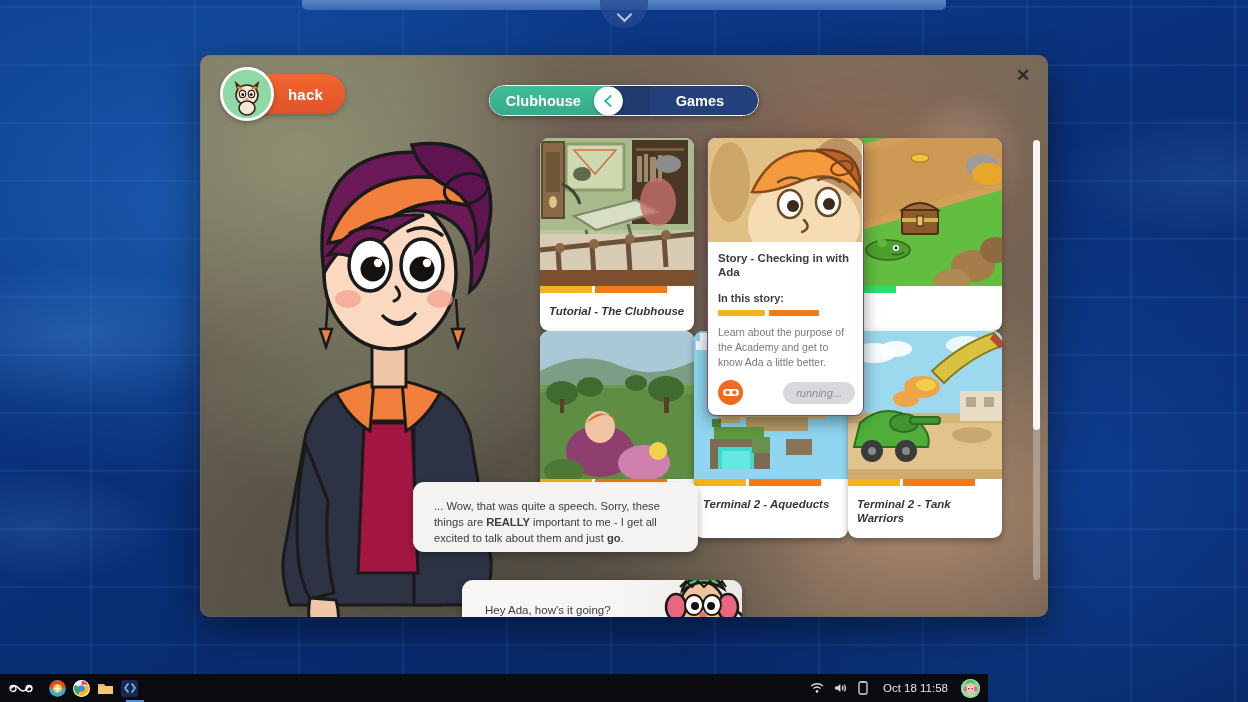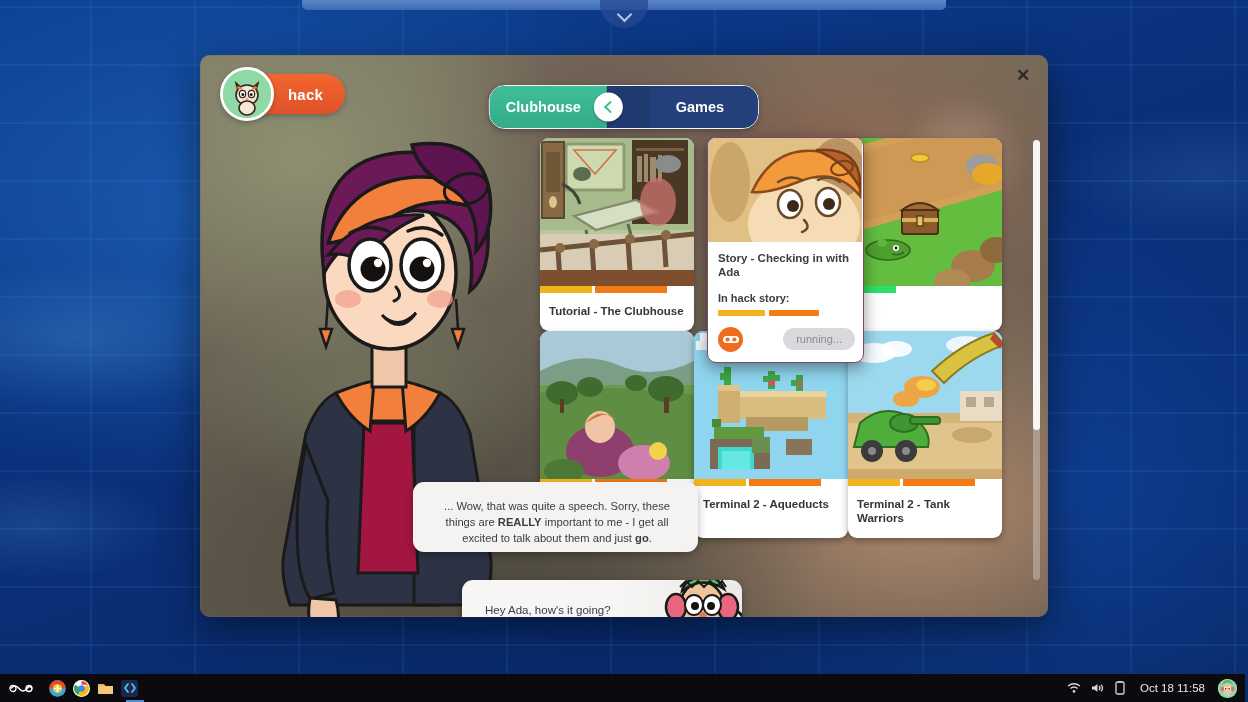--- a/index.html
+++ b/index.html
@@ -100,21 +100,21 @@
   .cat-avatar{
     width:54px; height:54px; border-radius:50%;
     background:#8fd9a6; border:3px solid #fff; position:relative; z-index:2;
     overflow:hidden; box-shadow:0 2px 5px rgba(0,0,0,.25);
   }
   .cat-avatar svg{ display:block; }
 
   
   #breadcrumb{
     position:absolute; left:50%; transform:translateX(-50%); top:30px; z-index:30;
-    display:flex; align-items:center; height:44px;
+    display:flex; align-items:center; height:31px;
     background:#1f3a6e; border-radius:16px; border:1.5px solid #f2f4f8;
     box-shadow:0 2px 6px rgba(0,0,0,.3);
     gap:43px;
   }
   .crumb{ font-size:14.5px; font-weight:700; color:#fff; display:flex; align-items:center; height:100%; }
   .crumb.parent{
     background:linear-gradient(180deg,#3fbf96,#35ab89);
     border-radius:15px 0 0 15px; padding:0 26px 0 16px;
   }
   .crumb.current{ background:#24407a; border-radius:0 15px 15px 0; padding:0 34px 0 26px; }
@@ -126,21 +126,21 @@
   }
   .chev-l{ width:9px;height:9px;border-left:2.6px solid #2fc28a;border-bottom:2.6px solid #2fc28a;transform:rotate(45deg);margin-left:3px;}
 
   
   #ada{ position:absolute; left:24px; top:38px; width:330px; height:524px; z-index:12; pointer-events:none;}
 
   
   #card-grid{
     position:absolute; left:340px; top:83px; width:500px; height:440px; z-index:15;
   }
-  .grid-inner{ display:flex; flex-wrap:wrap; gap:0; width:485px; }
+  .grid-inner{ display:flex; flex-wrap:wrap; gap:0; width:485px;font-style:italic; }
   .card{
     width:154px; background:#fff; border-radius:9px; overflow:hidden;
     box-shadow:0 3px 7px rgba(0,0,0,.32); position:relative; cursor:pointer;
   }
   .card-thumb{ height:148px; position:relative; overflow:hidden; }
   .bars{ display:flex; gap:3px; padding:0; height:7px; }
   .bar{ height:7px; }
   .card-title{
     padding:11px 9px 12px 9px; font-size:11.5px; font-weight:700; color:#34343a; line-height:1.28;
   }
@@ -153,21 +153,21 @@
     box-shadow:0 5px 16px rgba(0,0,0,.42);
     background:#fff; cursor:default;
   }
   .featured .card-thumb{ height:104px; }
   .featured-body{ padding:9px 8px 10px 10px; }
   .featured-title{ font-size:11.5px; font-weight:700; color:#3c3c44; line-height:1.25; }
   .featured-sub{ font-size:11px; font-weight:700; color:#3c3c44; margin-top:12px; }
   .featured-bars{ display:flex; gap:4px; margin-top:6px; }
   .featured-bars .bar{ height:6px; border-radius:1px; }
   .featured-desc{ font-size:10.5px; color:#78787f; line-height:1.42; margin-top:9px; }
-  .featured-foot{ display:flex; align-items:center; justify-content:space-between; margin-top:11px; }
+  .featured-foot{ display:flex; align-items:center; justify-content:space-between; margin-top:11px;font-style:italic; }
   .pad-icon{
     width:25px; height:25px; border-radius:50%; background:#ef6c1f;
     display:flex; align-items:center; justify-content:center; cursor:pointer;
   }
   .run-btn{
     background:#d9d9dd; color:#8b8b92; font-size:11px; border-radius:11px;
     padding:5px 13px; cursor:default;
   }
 
   
@@ -178,33 +178,33 @@
   #grid-scroll .thumb{
     position:absolute; top:0; left:0; width:7px; height:293px;
     background:rgba(255,255,255,.92); border-radius:4px; cursor:pointer;
   }
 
   
   .bubble{
     position:absolute; background:#f4f3f1; border-radius:11px;
     box-shadow:0 3px 9px rgba(0,0,0,.3); z-index:28;
   }
-  #bubble-narration{ left:213px; top:427px; width:285px; height:70px; padding:17px 18px 0 21px;text-align:center; }
+  #bubble-narration{ left:213px; top:427px; width:285px; height:70px; padding:17px 18px 0 21px; }
   #bubble-narration p{ font-size:11.2px; color:#3b3b41; line-height:1.42; }
   #bubble-player{
     left:262px; top:525px; width:280px; height:65px;
     background:linear-gradient(90deg,#f7f6f4 55%, #ece9e6 100%);
     overflow:hidden;
   }
   #bubble-player .txt{ position:absolute; left:23px; top:24px; font-size:11.5px; color:#3b3b41; }
   #npc-portrait{ position:absolute; right:-4px; bottom:-2px; width:96px; height:70px; }
 
   
   #taskbar{
-    position:absolute; left:0; bottom:0; width:1245px; height:28px;
+    position:absolute; left:0; bottom:0; width:988px; height:28px;
     background:#0b0b0f; display:flex; align-items:center; z-index:60;
   }
   #taskbar .left{ display:flex; align-items:center; gap:7px; padding-left:8px;}
   #taskbar .right{ margin-left:auto; display:flex; align-items:center; gap:9px; padding-right:8px;}
   .tb-ico{ width:17px; height:17px; border-radius:3px; display:flex; align-items:center; justify-content:center; cursor:pointer;}
   .tb-sys{ width:14px; height:15px; display:flex; align-items:center; justify-content:center; cursor:pointer; }
   #clock{ color:#e7e7ea; font-size:11.5px; margin:0 4px; cursor:default;}
   #user-avatar{ width:19px; height:19px; border-radius:50%; background:#8fd9a6; overflow:hidden; cursor:pointer;}
   .tb-active-line{ position:absolute; bottom:0; left:126px; width:18px; height:2px; background:#4b8fe0;}
 </style>
@@ -508,25 +508,26 @@
           <ellipse cx="120" cy="64" rx="12" ry="14" fill="#fff" stroke="#6b4a2a" stroke-width="2.5"></ellipse>
           <circle cx="85" cy="68" r="6" fill="#3a2a18"></circle>
           <circle cx="121" cy="66" r="6" fill="#3a2a18"></circle>
           <path d="M70 44 q12 -8 24 -2" fill="none" stroke="#6b4a2a" stroke-width="2.5" stroke-linecap="round"></path>
           <path d="M110 42 q12 -6 22 2" fill="none" stroke="#6b4a2a" stroke-width="2.5" stroke-linecap="round"></path>
           <path d="M96 82 q8 8 -2 12" fill="none" stroke="#6b4a2a" stroke-width="2.5" stroke-linecap="round"></path>
         </svg>
       </div>
       <div class="featured-body">
         <div class="featured-title">Story - Checking in with Ada</div>
-        <div class="featured-sub">In hack story:</div>
+        <div class="featured-sub">In this story:</div>
         <div class="featured-bars">
             <div class="bar" style="background: rgb(242, 180, 28); width: 47px;"></div>
             <div class="bar" style="background: rgb(244, 122, 22); width: 50px;"></div>
           </div>
+        <div class="featured-desc">Learn about the purpose of the Academy and get to know Ada a little better.</div>
         <div class="featured-foot">
           <div class="pad-icon">
             <svg width="16" height="11" viewBox="0 0 16 11">
               <rect x="0" y="2" width="16" height="7" rx="3.5" fill="#fff"></rect>
               <circle cx="4.6" cy="5.5" r="2.1" fill="#ef6c1f"></circle>
               <circle cx="11.4" cy="5.5" r="2.1" fill="#ef6c1f"></circle>
             </svg>
           </div>
           <div class="run-btn">running...</div>
         </div>

